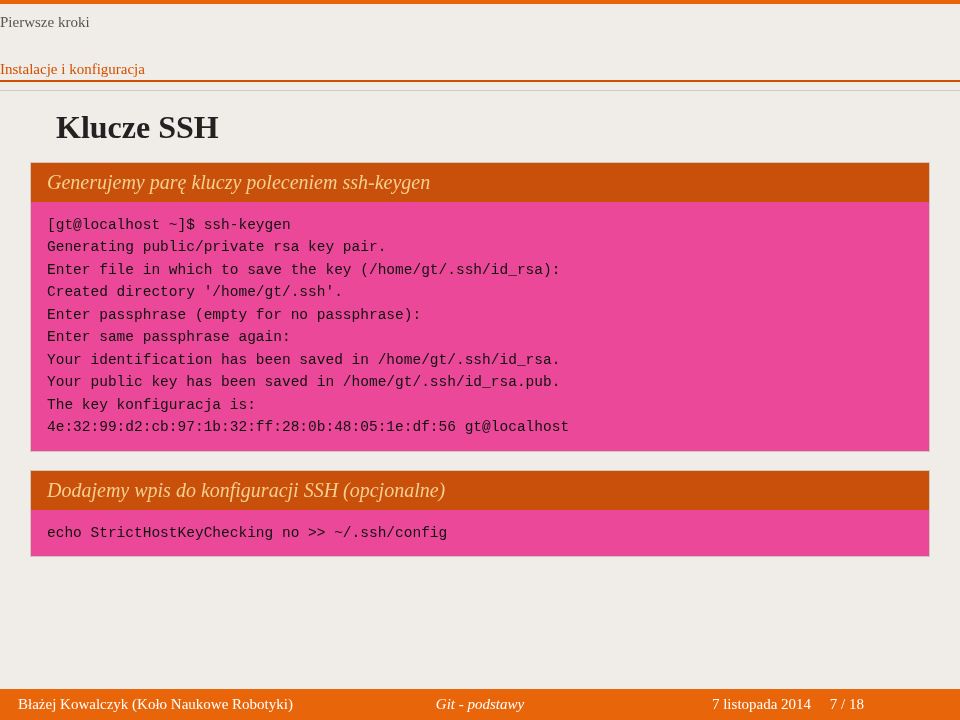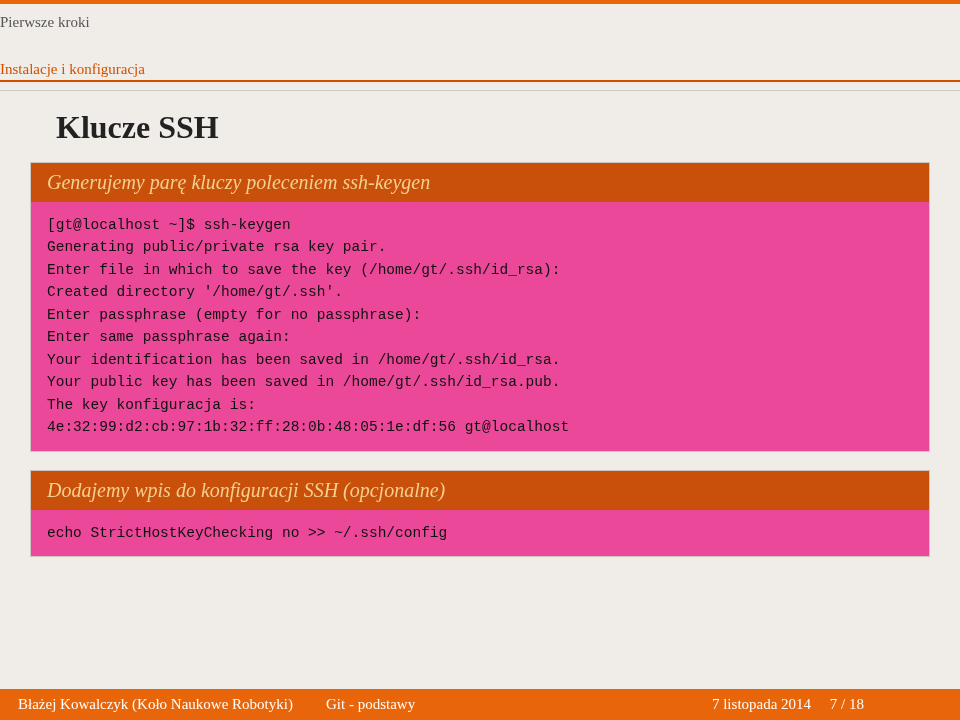--- a/index.html
+++ b/index.html
@@ -110,21 +110,22 @@
       padding: 7px 18px;
       font-size: 15px;
       font-family: 'Georgia', serif;
     }
 
     .footer-left, .footer-center, .footer-right {
       flex: 1;
     }
 
     .footer-center {
-      text-align: left;
+      text-align: center;
+      font-style: italic;
     }
 
     .footer-right {
       text-align: center;
     }
   </style>
 </head>
 <body>
 
 <div class="orange-top-bar"></div>

